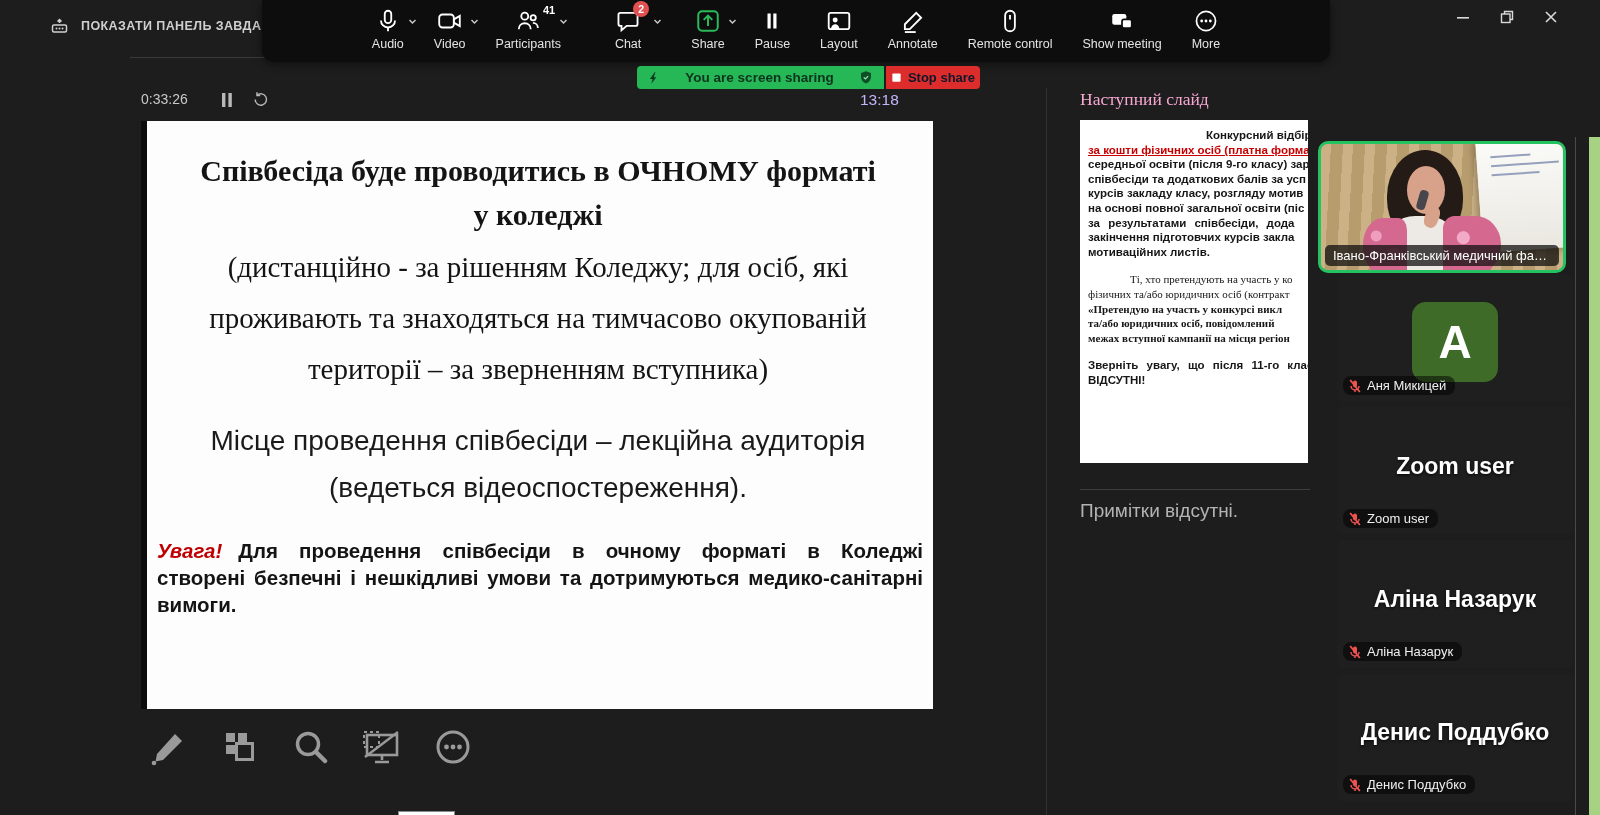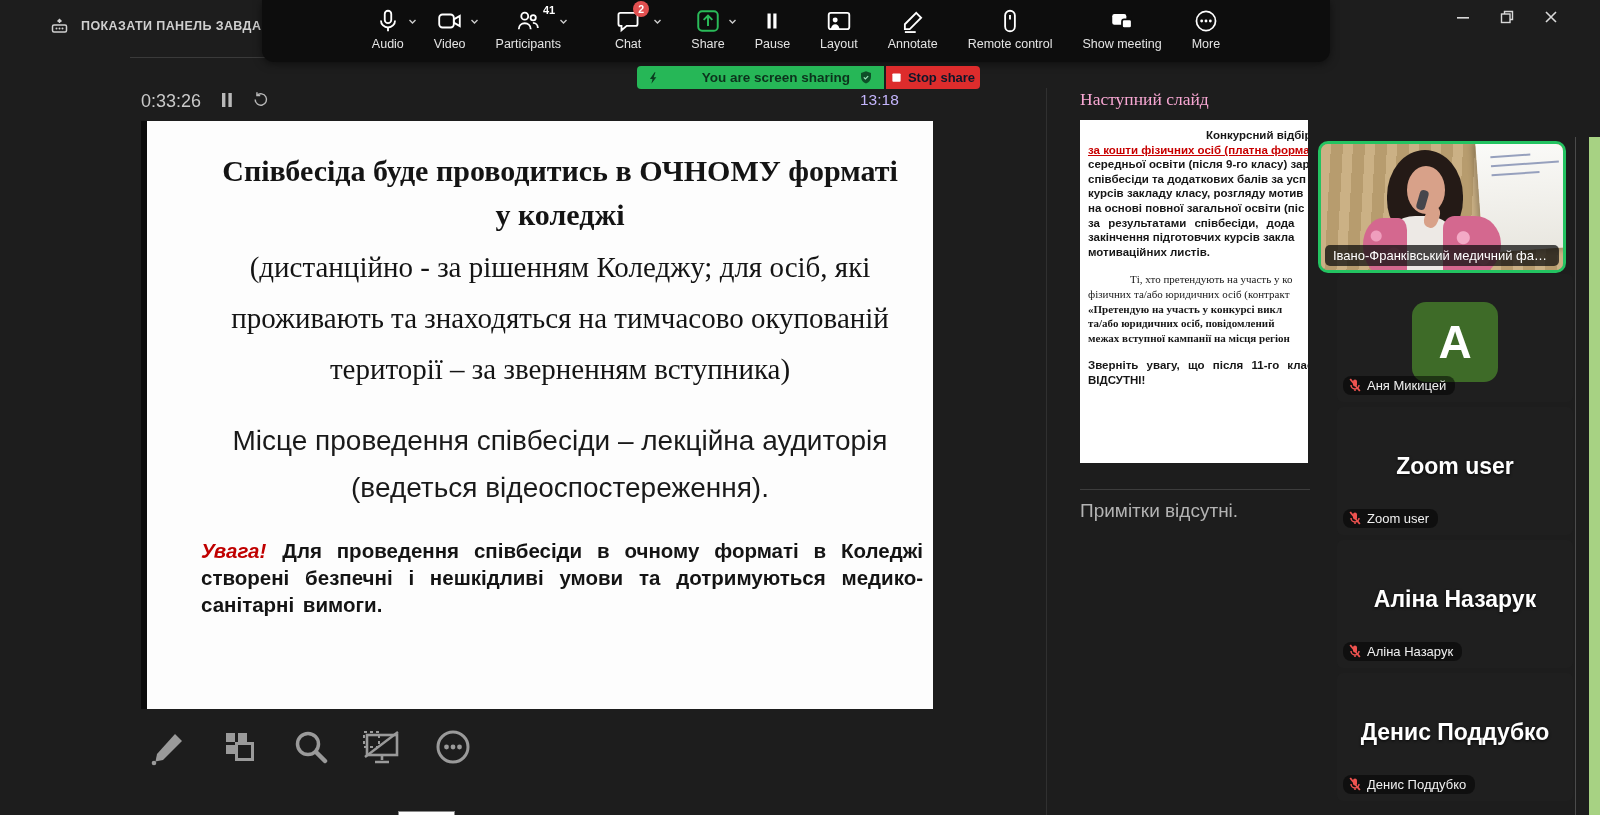--- a/index.html
+++ b/index.html
@@ -33,36 +33,36 @@
   
   .winctl { position:absolute; top:8px; display:flex; gap:26px; right:40px; }
   .winbtn { width:18px; height:18px; display:flex; align-items:center; justify-content:center; color:#d9d9d9; cursor:pointer; }
 
   
   .banner { position:absolute; left:637px; top:66px; display:flex; gap:2px; }
   .banner-green {
     width:247px; height:23px; background:#26b757; border-radius:4px 0 0 4px;
     display:flex; align-items:center; padding:0 10px; gap:8px;
   }
-  .banner-text { flex:1; text-align:right; color:#0c331c; font-weight:700; font-size:13.5px; }
+  .banner-text { flex:1; text-align:center; color:#0c331c; font-weight:700; font-size:13.5px; }
   .banner-red {
     width:94px; height:23px; background:#dd2c2c; border-radius:0 4px 4px 0;
     display:flex; align-items:center; justify-content:center; gap:6px; cursor:pointer;
   }
   .banner-red span { color:#0f172a; font-weight:700; font-size:13px; }
 
   
-  .timer { position:absolute; left:141px; top:91px; color:#c9c9c9; font-size:18px; }
+  .timer { position:absolute; left:141px; top:91px; color:#c9c9c9; font-size:14px; }
   .t-pause { position:absolute; left:221px; top:93px; cursor:pointer; }
   .t-restart { position:absolute; left:252px; top:91px; cursor:pointer; }
   .clock { position:absolute; left:860px; top:91px; width:72px; text-align:left; color:#c4b5fd; font-size:15.5px; }
 
   .slide {
     position:absolute; left:141px; top:121px; width:792px; height:588px;
-    background:#fdfdfd; border-left:6px solid #0c0c0c; color:#141414;padding-left:44px;
+    background:#fdfdfd; border-left:6px solid #0c0c0c; color:#141414;
   }
   .slide-center { padding:28px 34px 0 30px; text-align:center; }
   .s-title { font-family:"Liberation Serif","DejaVu Serif",serif; font-weight:700; font-size:30px; line-height:1.45; }
   .s-p1 { margin-top:6px; font-family:"Liberation Serif","DejaVu Serif",serif; font-size:29px; line-height:1.76; }
   .s-p2 { margin-top:22px; font-size:28px; line-height:1.68; color:#1a1a1a; }
   .slide-wide { padding:26px 10px 0 10px; text-align:justify; }
   .s-p3 { font-size:20.5px; font-weight:700; line-height:1.32; word-spacing:3px; }
   .s-att { color:#c00000; padding-right:16px;font-style:italic; }
   .mini-rect { position:absolute; left:398px; top:811px; width:57px; height:8px; background:#fff; border:1px solid #8a8a8a; }
 
@@ -117,21 +117,21 @@
     color:#fff; font-size:13px; padding:3px 8px; border-radius:5px;
     white-space:nowrap; overflow:hidden; text-overflow:ellipsis;
   }
 
   .tiles { position:absolute; left:1337px; top:274px; width:236px; display:flex; flex-direction:column; gap:5px; }
   .tile { position:relative; width:236px; height:128px; background:#1f1f1f; border-radius:6px; cursor:pointer; }
   .tile-bigname { position:absolute; left:0; right:0; top:46px; text-align:center; color:#fff; font-size:23px; font-weight:700; text-shadow:0 1px 3px rgba(0,0,0,.8); }
   .avatar { position:absolute; left:75px; top:28px; width:86px; height:80px; background:#3e6b28; border-radius:14px; display:flex; align-items:center; justify-content:center; }
   .avatar span { color:#fff; font-size:46px; font-weight:600; }
   .name-pill {
-    position:absolute; left:6px; bottom:7px; display:inline-flex; align-items:flex-start; gap:5px;
+    position:absolute; left:6px; bottom:7px; display:inline-flex; align-items:center; gap:5px;
     background:rgba(0,0,0,.5); border-radius:8px; padding:2px 9px 2px 5px;
     color:#f0f0f0; font-size:13px; max-width:215px; white-space:nowrap; overflow:hidden;
   }
 </style>
 </head>
 <body>
 
 <div class="stage">
 
   <div class="hint">

